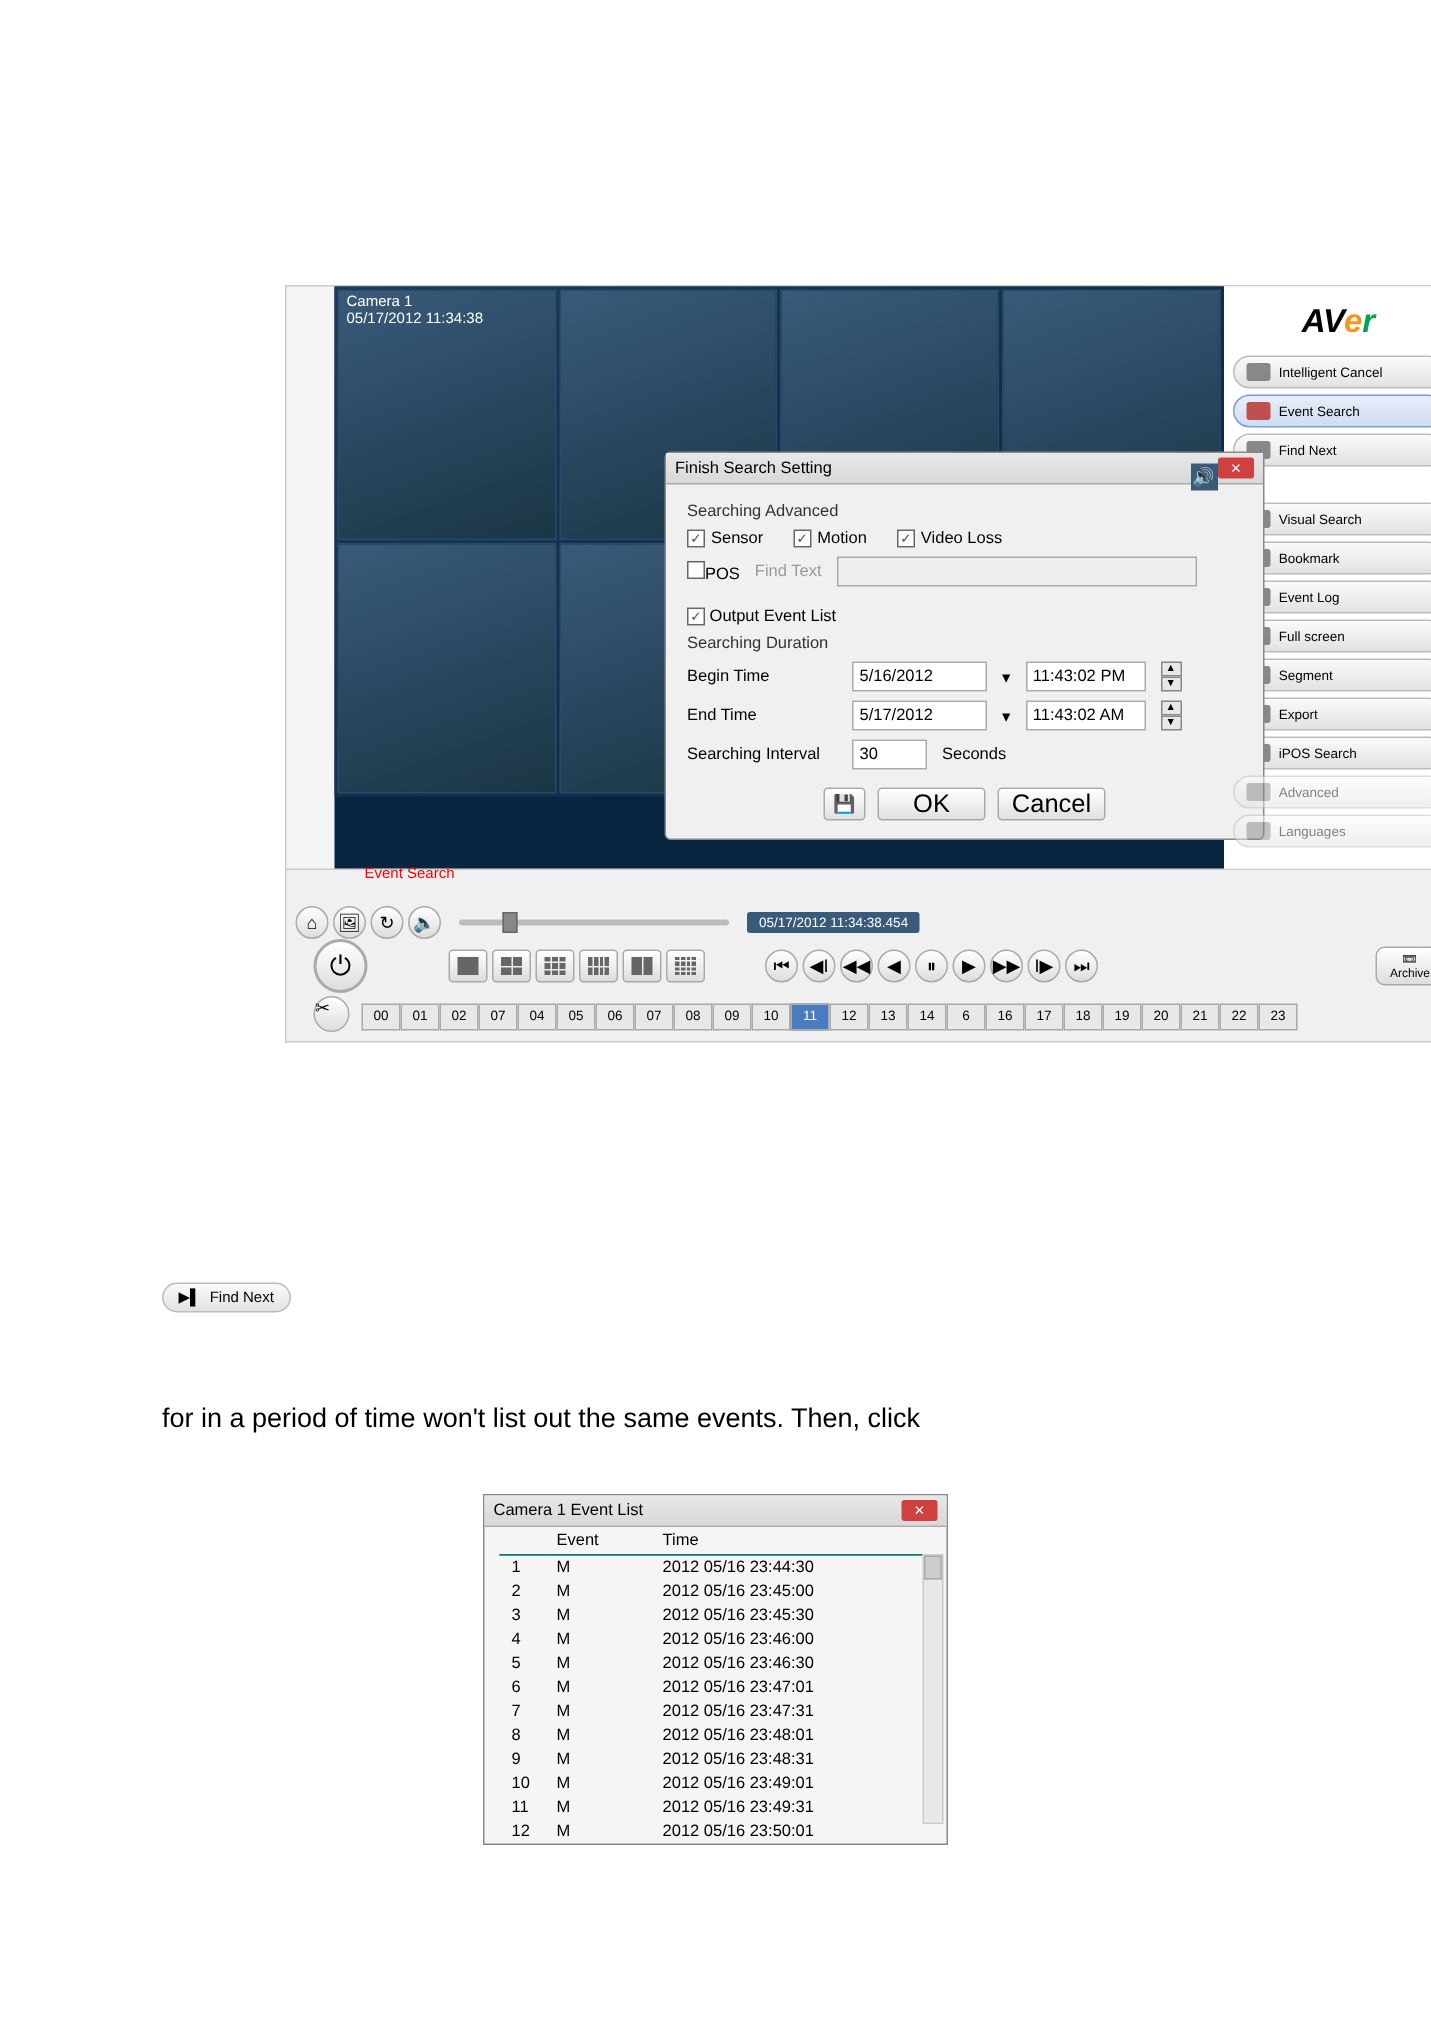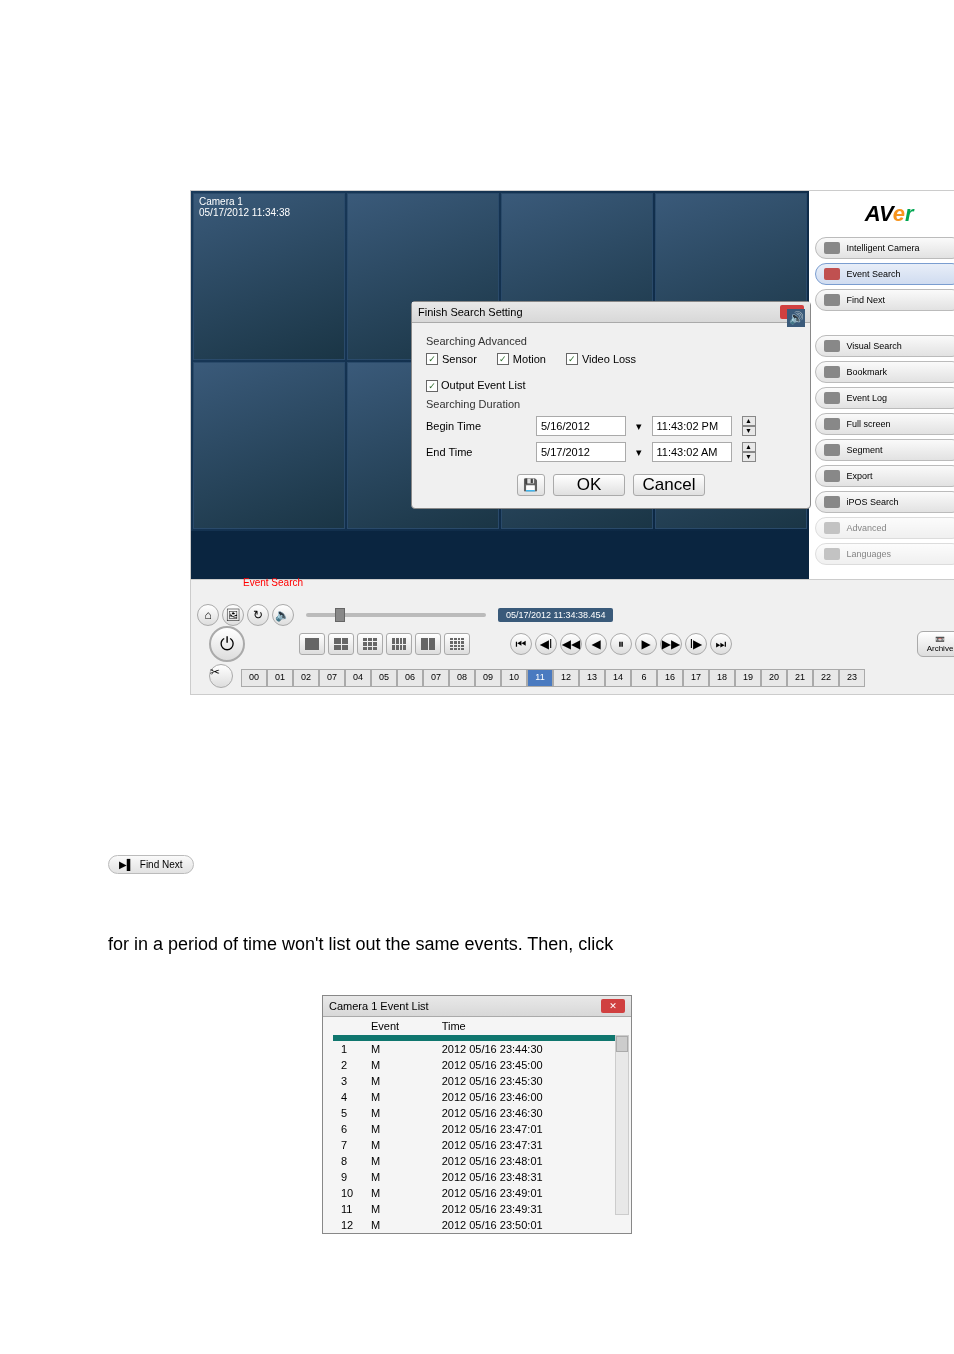--- a/index.html
+++ b/index.html
@@ -2,21 +2,21 @@
 <html><head>
   <meta charset="utf-8">
   <style>
     * { box-sizing: border-box; margin: 0; padding: 0; }
     body { font-family: Arial, sans-serif; background: #fff; width: 954px; }
     
     
     .main-container { display: flex; width: 780px; margin: 190px 0 0 190px; background: #f5f5f5; border: 1px solid #ccc; }
     
     
-    .video-area { width: 620px; background: #0a2540; position: relative; }
+    .video-area { width: 620px; background: #0a2540; position: relative; margin-left: 32px; }
     .video-header { position: absolute; top: 5px; left: 8px; color: #fff; font-size: 10px; z-index: 10; }
     .video-grid { width: 100%; height: 340px; background: linear-gradient(135deg, #1a3a5a 0%, #0a2540 100%); display: grid; grid-template-columns: repeat(4, 1fr); grid-template-rows: repeat(2, 1fr); gap: 2px; padding: 2px; }
     .video-cell { background: linear-gradient(160deg, #3a5a7a 0%, #1a3545 100%); border: 1px solid #2a4a6a; }
     
     
     .dialog { position: absolute; left: 220px; top: 110px; width: 400px; background: #f0f0f0; border: 1px solid #888; border-radius: 4px; font-size: 11px; }
     .dialog-title { display: flex; justify-content: space-between; align-items: center; background: linear-gradient(#e8e8e8, #d8d8d8); padding: 3px 6px; border-bottom: 1px solid #aaa; font-size: 11px; }
     .close-x { background: #d04040; color: #fff; width: 24px; height: 14px; text-align: center; font-size: 9px; line-height: 14px; border-radius: 2px; }
     .dialog-body { padding: 8px 14px; }
     .section-label { font-size: 11px; color: #333; margin: 4px 0; }
@@ -73,21 +73,21 @@
     .standalone-findnext { margin: 160px 0 0 108px; display: inline-flex; align-items: center; gap: 6px; background: linear-gradient(#fafafa, #e2e2e2); border: 1px solid #bbb; border-radius: 12px; padding: 3px 10px; font-size: 10px; }
     
     
     .para-text { margin: 60px 0 0 108px; font-size: 18px; color: #000; }
     
     
     .event-list-dialog { width: 310px; margin: 40px auto 0; background: #f5f5f5; border: 1px solid #888; font-size: 11px; }
     .event-list-title { display: flex; justify-content: space-between; align-items: center; padding: 3px 6px; background: linear-gradient(#e8e8e8, #d8d8d8); border-bottom: 1px solid #aaa; }
     .event-list-legend { padding: 8px 10px 4px; font-size: 11px; }
     .event-table { width: 100%; border-collapse: collapse; }
-    .event-table th { text-align: left; padding: 3px 8px; font-weight: normal; border-bottom: 6px solid #0f766e; font-size: 11px; }
+    .event-table th { text-align: left; padding: 3px 8px; font-weight: normal; border-bottom: 1px solid #0f766e; font-size: 11px; }
     .event-table td { padding: 2px 8px; font-size: 11px; }
     .event-table-wrap { position: relative; padding: 0 10px; }
     .event-scrollbar { position: absolute; right: 2px; top: 18px; width: 14px; height: 180px; background: #e8e8e8; border: 1px solid #ccc; }
     .event-scroll-thumb { width: 100%; height: 16px; background: #ccc; border: 1px solid #aaa; }
     .finish-row { text-align: right; padding: 10px 14px; }
     .finish-btn { width: 72px; height: 24px; background: linear-gradient(#fff,#e0e0e0); border: 1px solid #aaa; font-size: 11px; }
     
     
     .channel-col { position: absolute; right: -26px; top: 0; width: 20px; }
     .speaker-ico { width: 18px; height: 18px; background: #3a5a7a; color: orange; font-size: 12px; display: flex; align-items: center; justify-content: center; }
@@ -132,20 +132,25 @@
             </label>
           <label>
               <span class="cb checked"></span>
               <span>Motion</span>
             </label>
           <label>
               <span class="cb checked"></span>
               <span>Video Loss</span>
             </label>
         </div>
+        <div class="pos-row">
+          <label><span class="cb"></span><span>POS</span></label>
+          <span style="color:#999;">Find Text</span>
+          <input class="findtext-input" disabled="" style="">
+        </div>
         <div style="height:8px;"></div>
         <label><span class="cb checked"></span> <span>Output Event List</span></label>
         <div class="section-label" style="margin-top:6px;">Searching Duration</div>
         <div class="time-row">
           <span class="lbl">Begin Time</span>
           <input class="date-input" value="5/16/2012" style="">
             <span style="font-size:11px;">▾</span>
           <input class="time-input" value="11:43:02 PM" style="">
           <div class="spinner">
               <div class="spinner-btn">▲</div>
@@ -155,36 +160,41 @@
         <div class="time-row">
           <span class="lbl">End Time</span>
           <input class="date-input" value="5/17/2012" style="">
             <span style="font-size:11px;">▾</span>
           <input class="time-input" value="11:43:02 AM" style="">
           <div class="spinner">
               <div class="spinner-btn">▲</div>
               <div class="spinner-btn">▼</div>
             </div>
         </div>
+        <div class="time-row">
+          <span class="lbl">Searching Interval</span>
+          <input class="interval-input" value="30" style="">
+          <span>Seconds</span>
+        </div>
         <div class="dialog-buttons">
           <button class="icon-btn-sm">💾</button>
           <button class="dlg-btn">OK</button>
           <button class="dlg-btn">Cancel</button>
         </div>
       </div>
     </div>
   </div>
 
   <div class="right-panel">
     <div class="logo">
       <span class="a">A</span><span class="v">V</span><span class="e">e</span><span class="r">r</span>
     </div>
     <div class="side-btn">
         <span class="ico"></span>
-        <span>Intelligent Camera</span>
+        <span>Intelligent Cancel</span>
       </div>
     <div class="side-btn active">
         <span class="ico" style="background:#c05050;"></span>
         <span>Event Search</span>
       </div>
     <div class="side-btn">
         <span class="ico"></span>
         <span>Find Next</span>
       </div>
     <div style="height:20px;"></div>

